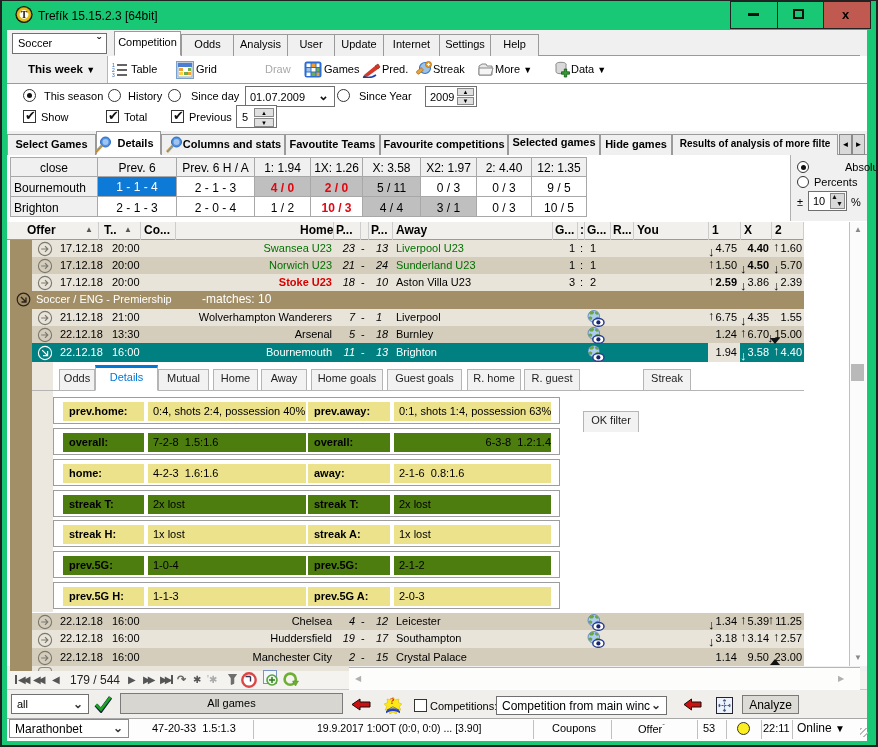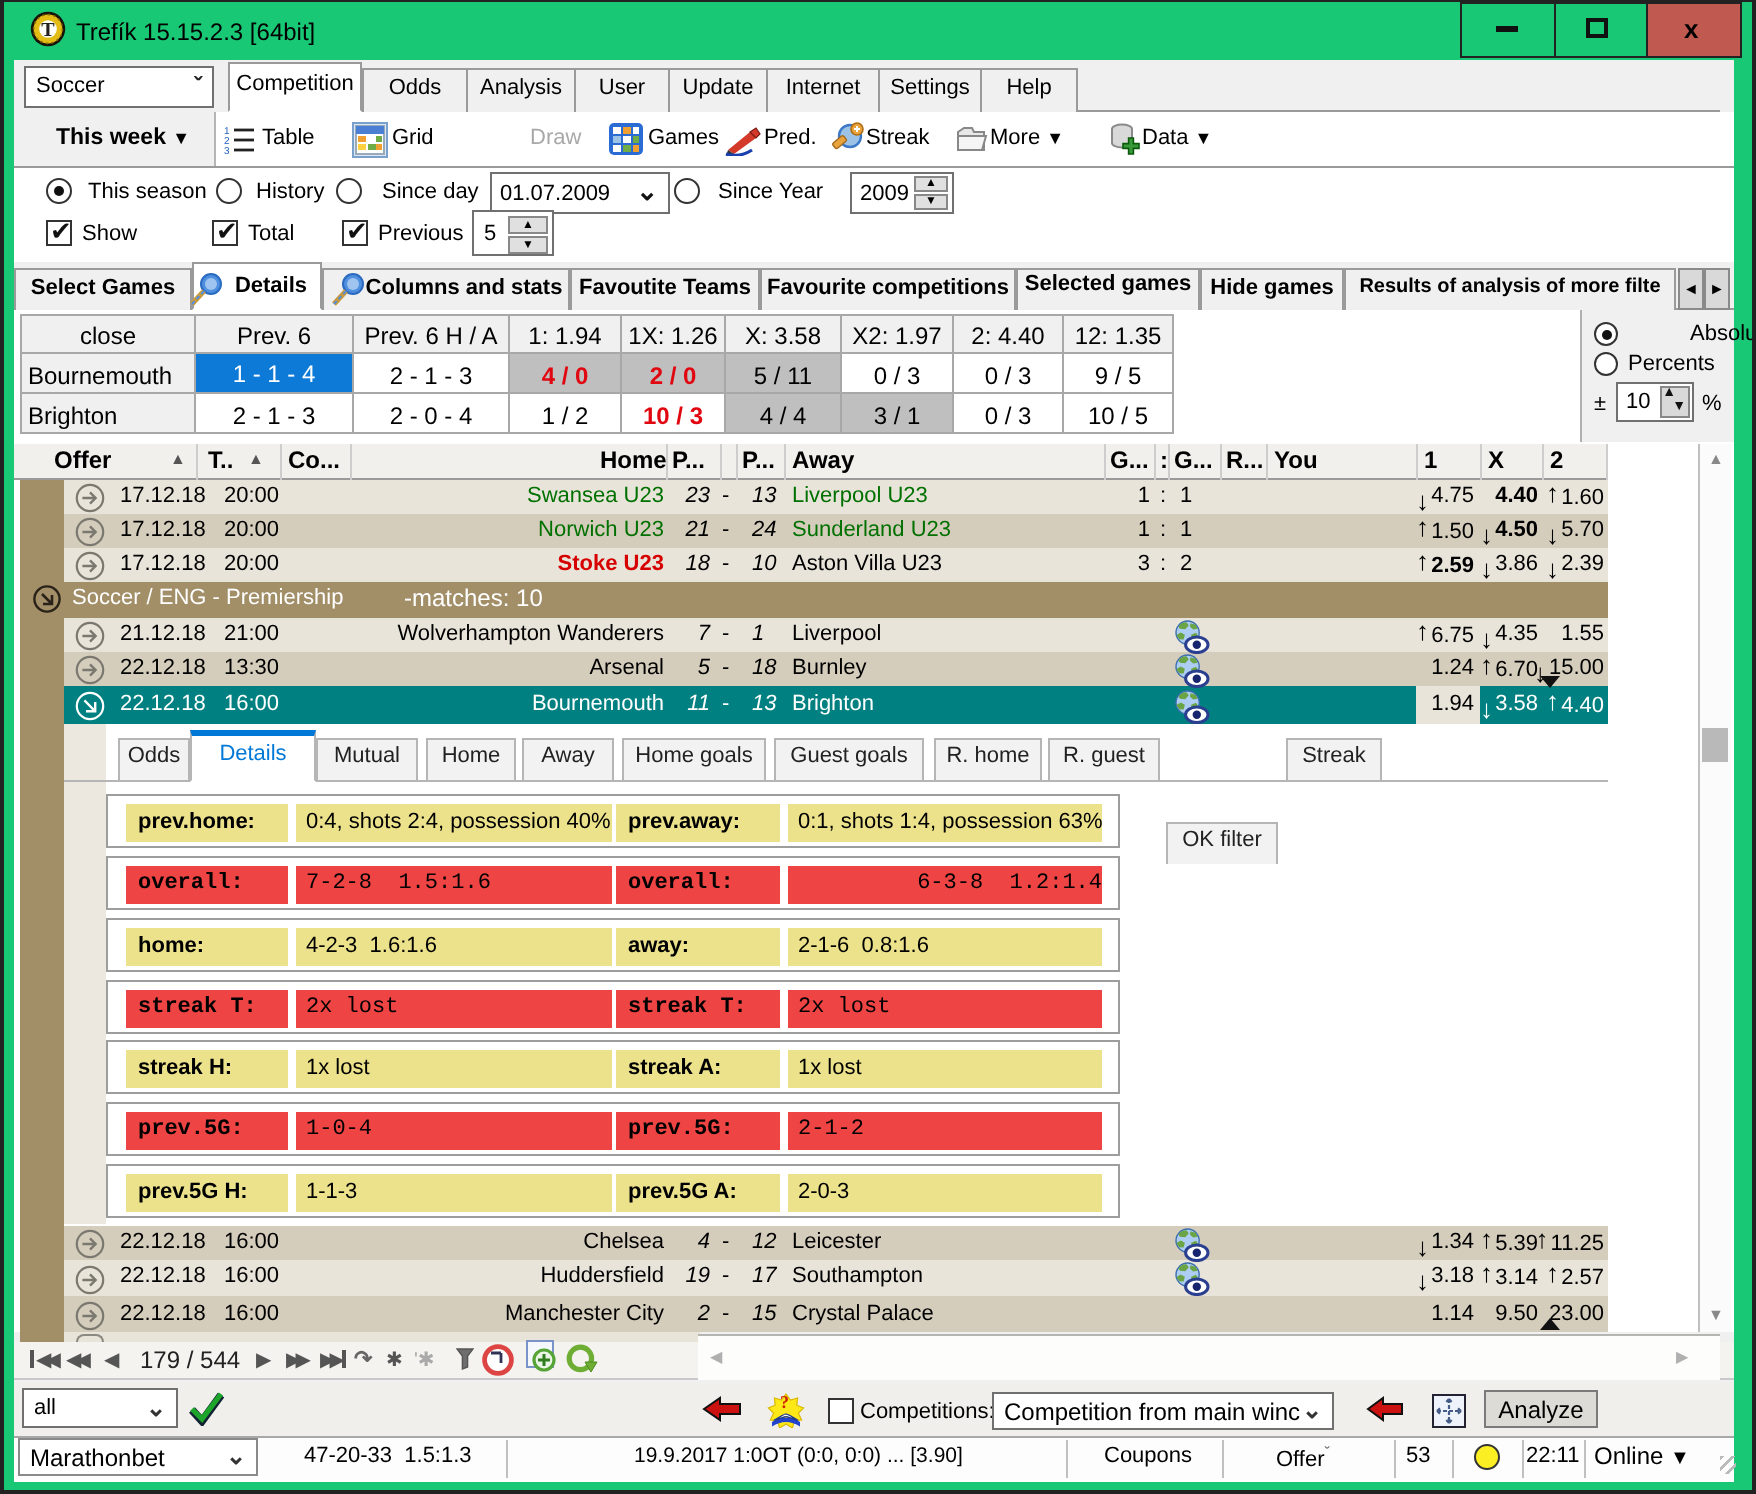--- a/index.html
+++ b/index.html
@@ -21,21 +21,21 @@
 .row { position:absolute; left:7px; width:797px; height:17px; }
 .rl { background:#e9e4da; }
 .rd { background:#d5cdbc; }
 .rowtxt { position:absolute; top:2px; font-size:11px; white-space:nowrap; }
 .arr { font-size:13px; color:inherit; display:inline-block; vertical-align:-1px; line-height:10px; margin-right:-2px; }
 .au { vertical-align:1px; }
 .ad { vertical-align:-4px; }
 .lblcell { position:absolute; height:19px; padding:3px 4px 0 6px; font-weight:bold; font-size:11px; }
 .valcell { position:absolute; height:19px; padding:3px 0 0 5px; font-size:11px; white-space:nowrap; }
 .ylw { background:#ece28b; }
-.pch { background:#ef4444;font-family:Liberation Mono, monospace; }
+.pch { background:#4d7c0f; }
 .dbox { position:absolute; left:53px; width:507px; height:27px; background:#fff; border:1px solid #9d9d9d; }
 .radio { position:absolute; width:13px; height:13px; border:1px solid #333; border-radius:50%; background:#fff; }
 .radio.on:after { content:""; position:absolute; left:3px; top:3px; width:5px; height:5px; border-radius:50%; background:#111; }
 .chk { position:absolute; width:13px; height:13px; border:1px solid #333; background:#fff; }
 .chk.on:after { content:"\2714"; position:absolute; left:1px; top:-3px; font-size:13px; color:#111; }
 .combo { position:absolute; background:#fff; border:1px solid #707070; }
 .combo .cv { position:absolute; right:5px; top:2px; font-size:12px; font-weight:bold; color:#222; }
 .btn { position:absolute; background:#d9d9d9; border:1px solid #8a8a8a; text-align:center; }
 .spin { position:absolute; background:#fff; border:1px solid #707070; }
 .sa { position:absolute; font-size:6px; color:#111; line-height:6px; }
@@ -591,20 +591,21 @@
 
 <div class="abs" style="left:7px;top:691px;width:860px;height:28px;background:#f0efeb;"></div>
 <div class="combo" style="left:11px;top:694px;width:78px;height:20px;">
       <span class="abs" style="left:5px;top:3px;">all</span>
       <span class="cv" style="font-size:12px;font-weight:bold;top:2px;color:#333;">⌄</span>
     </div>
 <svg class="abs" style="left:94px;top:696px;" width="18" height="17" viewBox="0 0 18 17">
       <path d="M2 9 L7 14.5 L16.5 1.5" fill="none" stroke="#123" stroke-width="4"></path>
       <path d="M2 8.5 L7 13.5 L16.5 1" fill="none" stroke="#1da42a" stroke-width="2.6"></path>
     </svg>
+<div class="btn" style="left:120px;top:693px;width:223px;height:21px;padding-top:3px;background:#d8d6d1;border-color:#7a7a7a;">All games</div>
 <svg class="abs" style="left:351px;top:698px;" width="20" height="13" viewBox="0 0 20 13">
       <path d="M1 6.5 L9 1 V4 H19 V9 H9 V12 Z" fill="#cc1111" stroke="#111" stroke-width="1"></path>
     </svg>
 <svg class="abs" style="left:382px;top:695px;" width="22" height="19" viewBox="0 0 22 19">
  <path d="M11 2 l2.2 3 3.6 -1 -0.4 3.6 3.4 1.4 -2.6 2.6 1.6 3.4 -3.6 0.4 -1 3.6 -3.2 -2 -3.2 2 -1 -3.6 -3.6 -0.4 1.6 -3.4 -2.6 -2.6 3.4 -1.4 -0.4 -3.6 3.6 1 z" fill="#ffe818" stroke="#d8b800" stroke-width="0.6"></path>
  <text x="8" y="9" font-size="9" font-weight="bold" fill="#cc2200" font-family="Liberation Serif">?</text>
  <path d="M4 16 q7 -4.5 14 0 l0 2.2 q-7 -4.5 -14 0 z" fill="#2244cc"></path>
  <path d="M5 15.2 q5.5 -3.5 5.8 -3.2 q0.5 -0.3 6.2 3.2 q-6 -2.2 -6 -1.8 q0 -0.4 -6 1.8 z" fill="#fff" stroke="#223a88" stroke-width="0.7"></path>
 </svg>
 <div class="chk" style="left:414px;top:699px;"></div>

